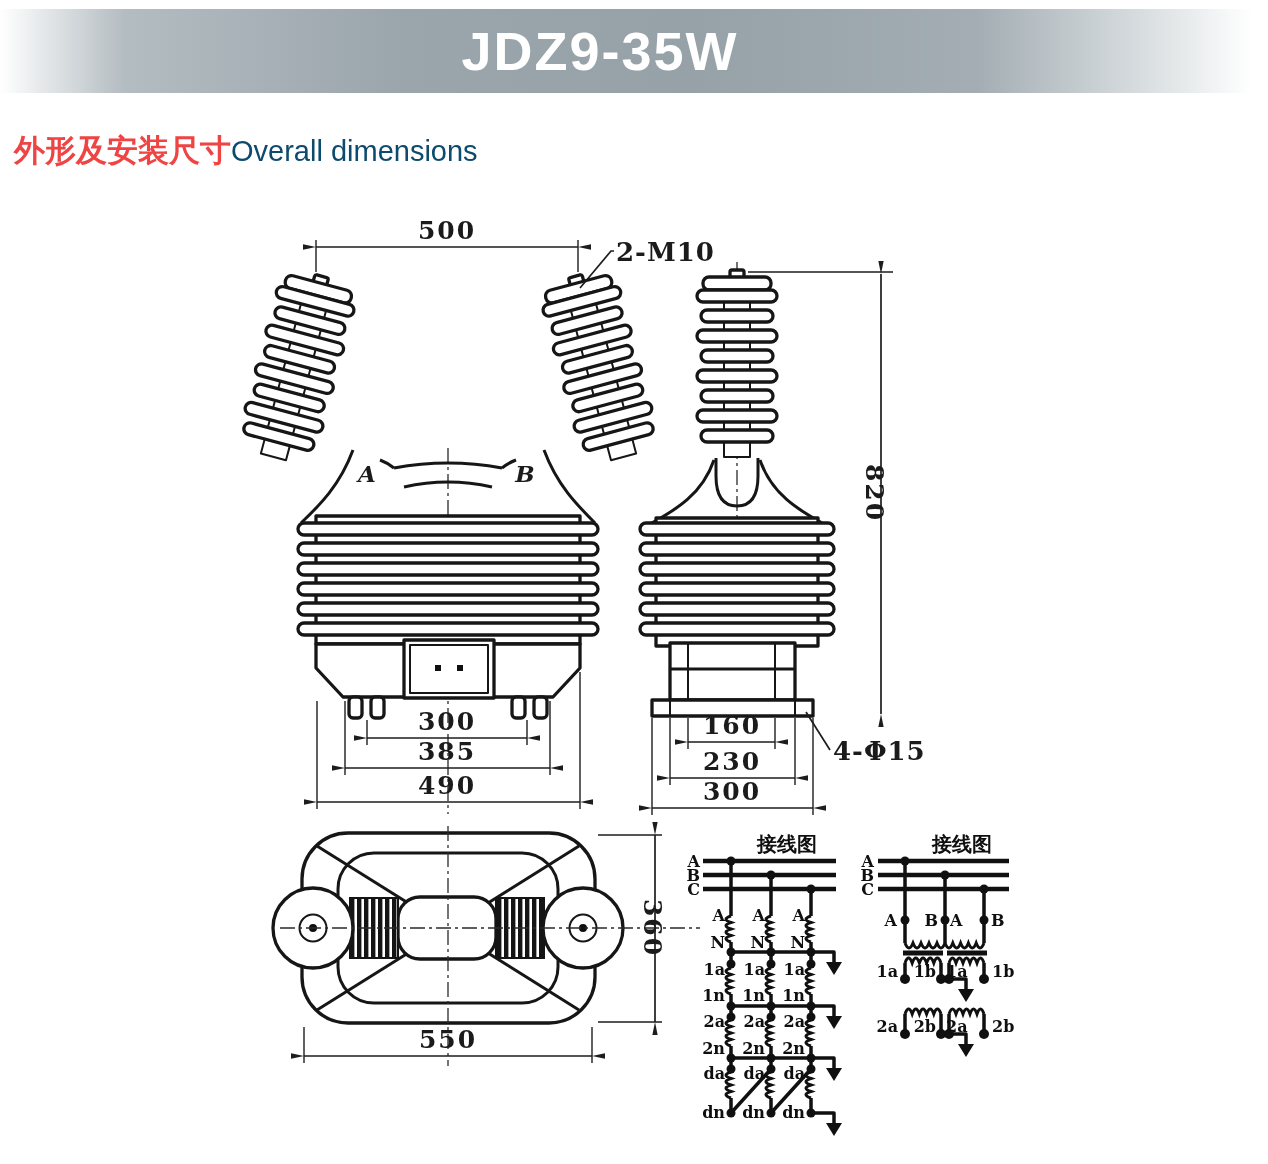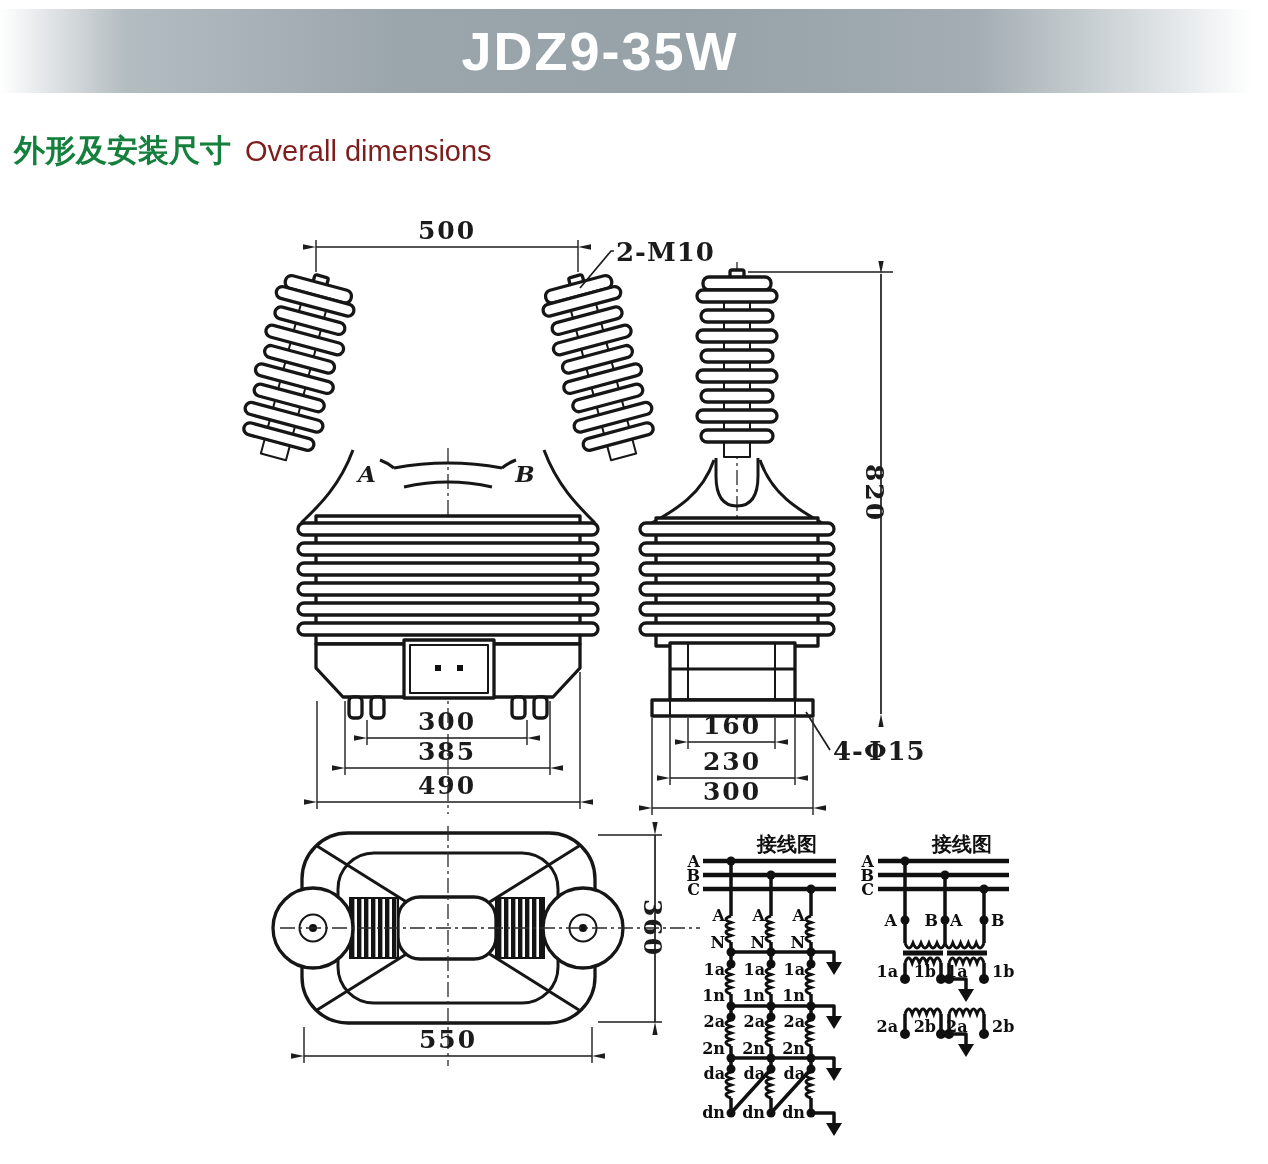--- a/index.html
+++ b/index.html
@@ -4,22 +4,22 @@
 <style>
   html,body{margin:0;padding:0;background:#fff;}
   body{width:1268px;height:1164px;position:relative;overflow:hidden;
        font-family:"Liberation Sans",sans-serif;}
   .banner{position:absolute;left:0;top:9px;width:1252px;height:84px;
     background:linear-gradient(to right,#ffffff 0%,#b3bcc1 10%,#9ba5ac 32%,#96a1a8 55%,#a3adb3 78%,#dbe0e2 92%,#ffffff 100%);}
   .banner h1{margin:0;width:1200px;text-align:center;line-height:84px;
     font-size:54px;font-weight:800;color:#ffffff;letter-spacing:2px;
     font-family:"Liberation Sans",sans-serif;}
   .section-title{position:absolute;left:14px;top:130px;white-space:nowrap;}
-  .section-title .zh{font-size:31px;font-weight:900;color:#15803d;}
-  .section-title .en{font-size:29px;font-weight:500;color:#7f1d1d;margin-left:14px;text-align:center;}
+  .section-title .zh{font-size:31px;font-weight:900;color:#ef4444;}
+  .section-title .en{font-size:29px;font-weight:500;color:#0c4a6e;text-align:center;}
   svg{position:absolute;left:0;top:195px;}
   .o{fill:#fff;stroke:#161616;stroke-width:3.3;stroke-linejoin:round;}
   .o2{fill:#fff;stroke:#161616;stroke-width:2;stroke-linejoin:round;}
   .ln{fill:none;stroke:#161616;stroke-width:3;stroke-linejoin:round;}
   .cl{fill:none;stroke:#2a2a2a;stroke-width:1.3;stroke-dasharray:15 4 3 4;}
   .ext{fill:none;stroke:#1d1d1d;stroke-width:1.4;}
   .dim{fill:none;stroke:#1d1d1d;stroke-width:1.7;
        marker-start:url(#arw);marker-end:url(#arw);}
   .ldr{fill:none;stroke:#1d1d1d;stroke-width:1.7;}
   .dim-t{font:700 25px "DejaVu Serif",serif;fill:#1b1b1b;letter-spacing:2px;}

